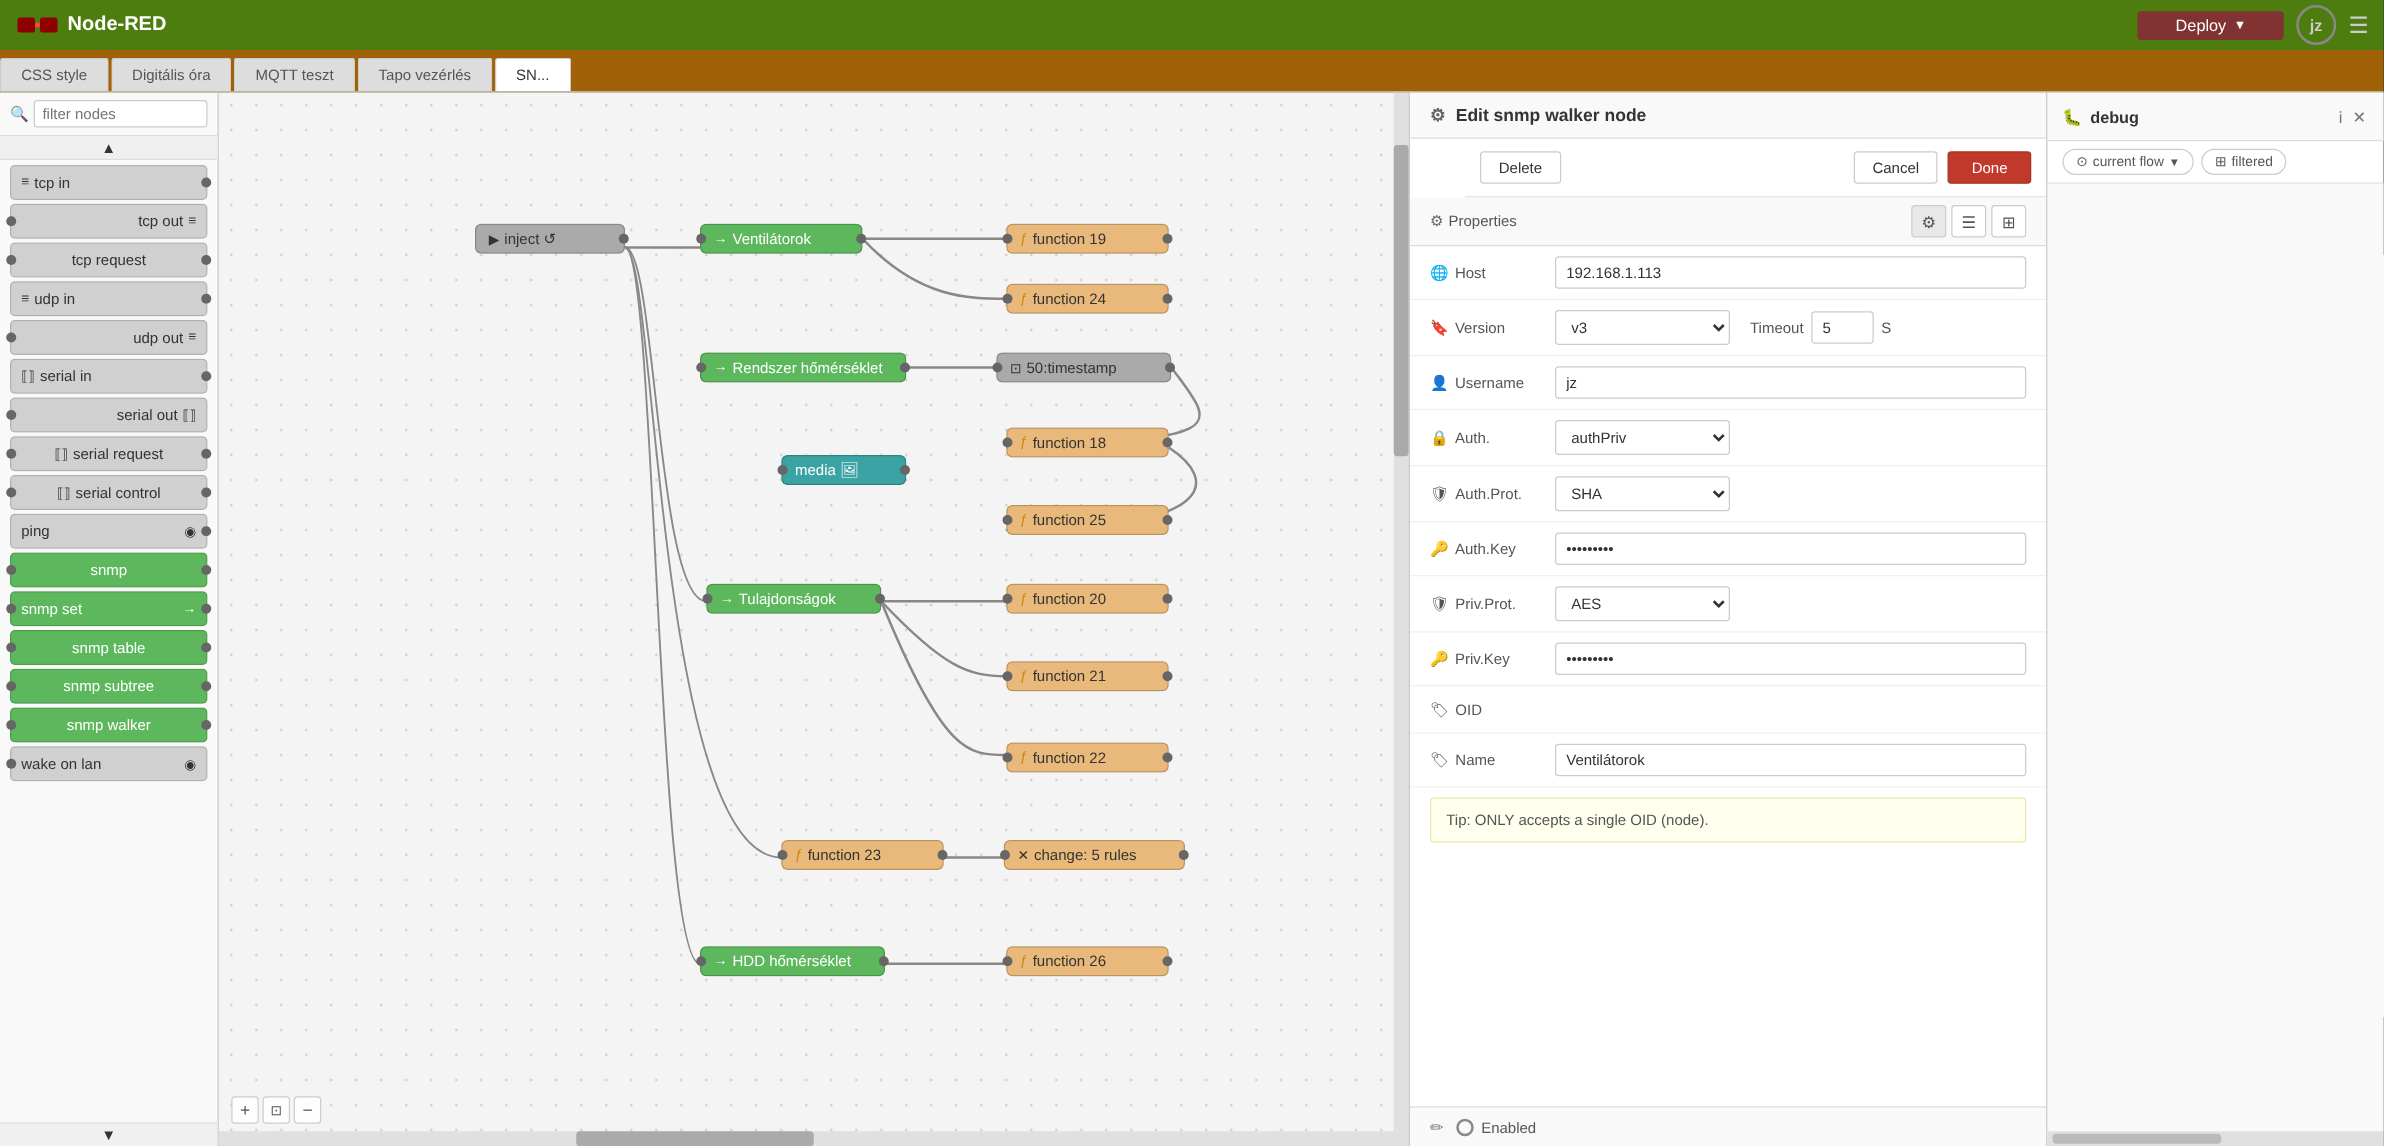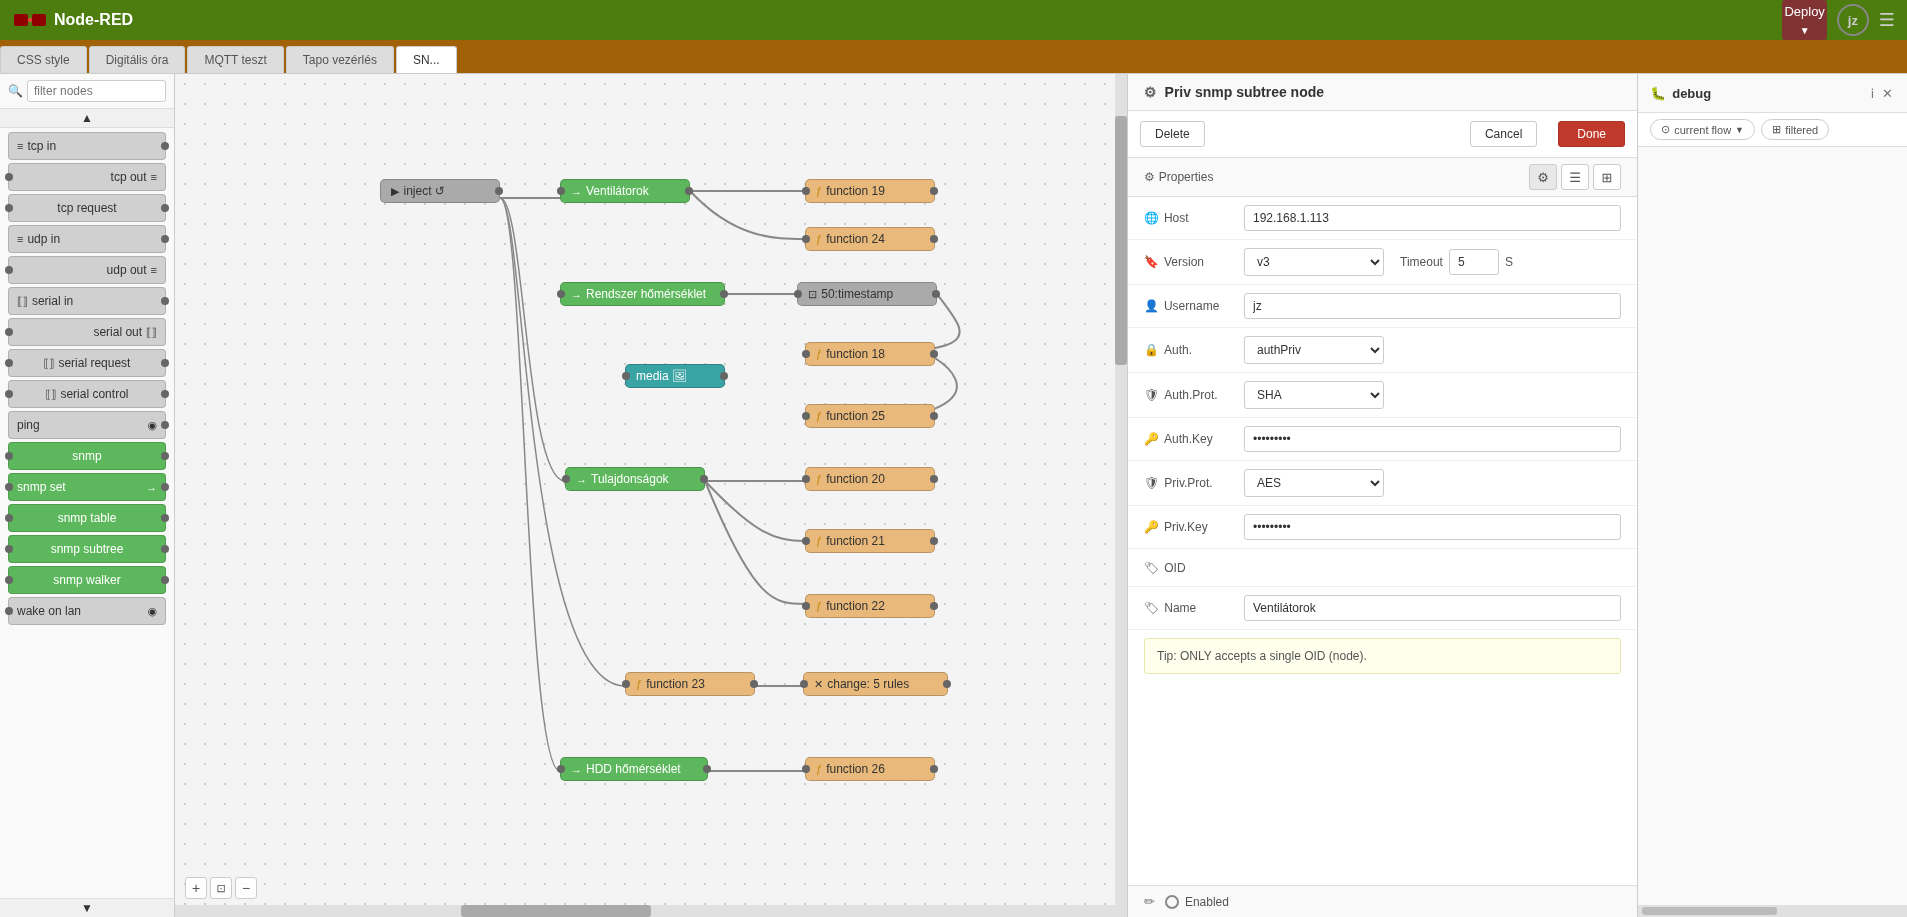--- a/index.html
+++ b/index.html
@@ -14,25 +14,25 @@
       justify-content: space-between;
       padding: 0 12px;
       color: #fff;
     }
     #topbar-left { display: flex; align-items: center; gap: 8px; }
     #topbar-right { display: flex; align-items: center; gap: 10px; }
     .deploy-btn {
       background: #813232;
       color: #fff;
       border: none;
-      padding: 4px 2px;
+      padding: 4px 30px;
       border-radius: 3px;
       cursor: pointer;
       font-size: 13px;
-      display: flex; align-items: center; gap: 6px; flex-direction: column;
+      display: flex; align-items: center; gap: 6px;
     }
     .deploy-btn .arrow { font-size: 10px; }
     .user-avatar {
       width: 32px; height: 32px;
       border-radius: 50%;
       border: 2px solid #888;
       display: flex; align-items: center; justify-content: center;
       color: #ccc; font-size: 13px; font-weight: 600;
       cursor: pointer;
     }
@@ -201,23 +201,24 @@
       font-size: 14px;
       font-weight: 600;
       color: #333;
       display: flex;
       align-items: center;
       gap: 8px;
     }
     #edit-panel-header .gear-icon { color: #666; }
     #edit-panel-buttons {
       display: flex;
-      gap: 21px;
+      gap: 8px;
       padding: 10px 12px;
       border-bottom: 1px solid #ddd;
+      margin-left: 44px;
     }
     .btn-delete {
       background: #fff;
       border: 1px solid #ccc;
       border-radius: 3px;
       padding: 5px 14px;
       cursor: pointer;
       font-size: 12px;
       color: #333;
     }
@@ -718,21 +719,21 @@
     <div id="canvas-zoom">
       <button class="zoom-btn">+</button>
       <button class="zoom-btn" style="font-size:11px;">⊡</button>
       <button class="zoom-btn">−</button>
     </div>
   </div>
 
   <div id="edit-panel">
     <div id="edit-panel-header">
       <span class="gear-icon">⚙</span>
-      <span>Priv snmp subtree node</span>
+      <span>Edit snmp walker node</span>
     </div>
     <div id="edit-panel-buttons">
       <button class="btn-delete">
         <span>Delete</span>
       </button>
       <button class="btn-cancel">
         <span>Cancel</span>
       </button>
       <button class="btn-done">
         <span>Done</span>

